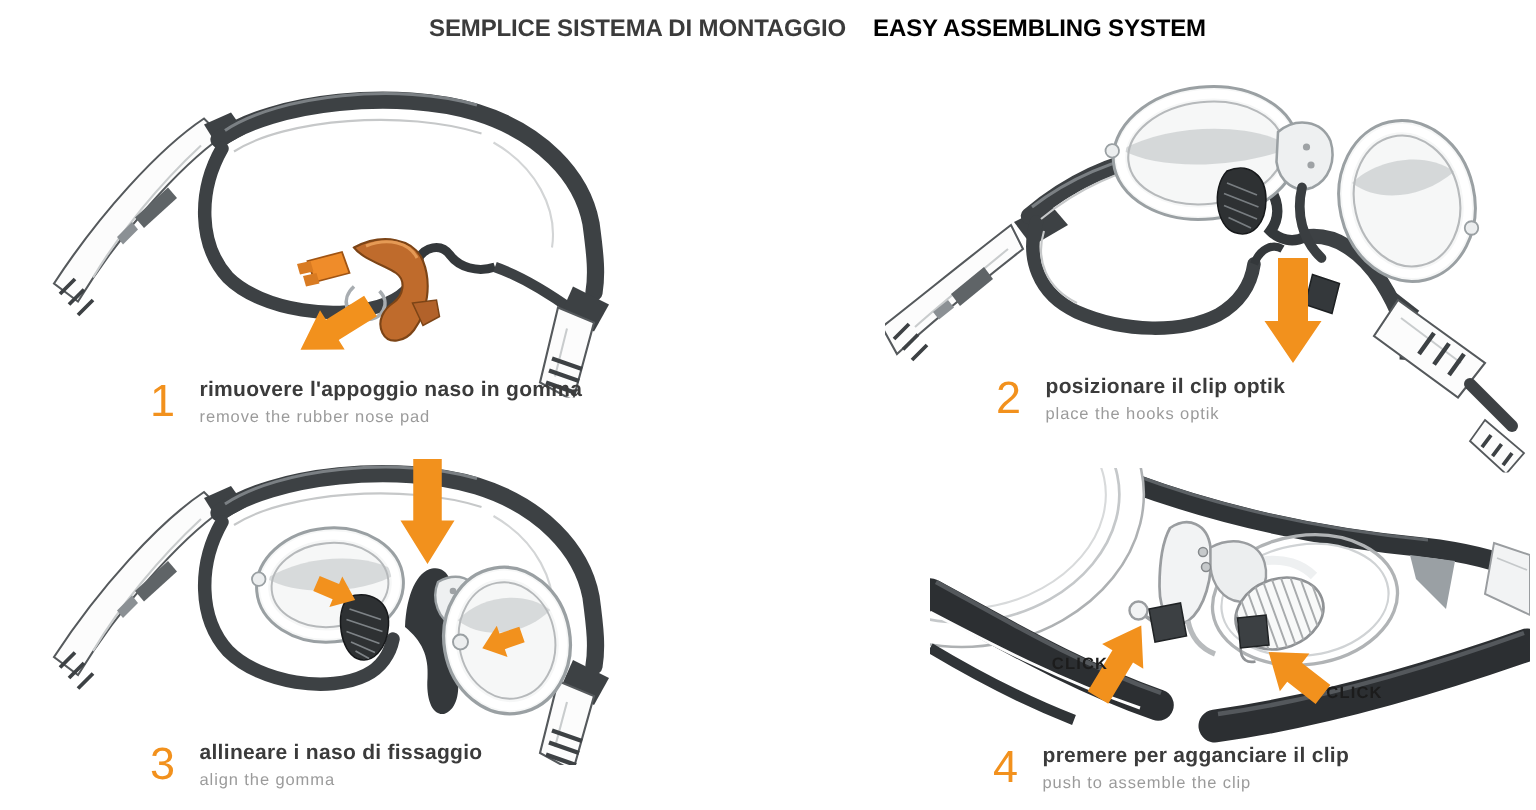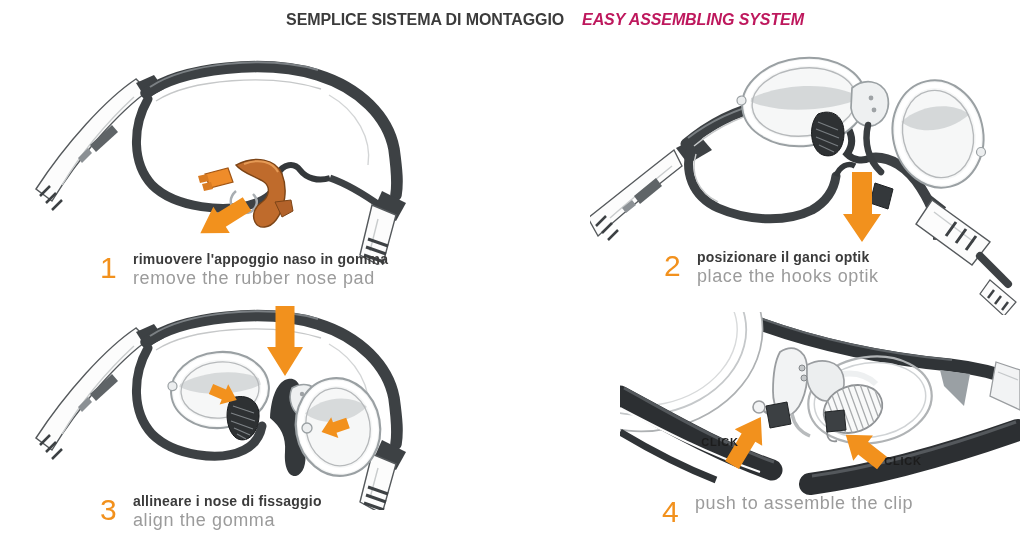--- a/index.html
+++ b/index.html
@@ -7,30 +7,30 @@
     position:relative;width:1024px;height:540px;background:#ffffff;
     font-family:"Liberation Sans",sans-serif;overflow:hidden;padding-left:24px;
   }
   .title-row{
     position:absolute;top:11px;left:0;width:1024px;
     display:flex;justify-content:center;gap:18px;
     transform:translateX(33px);
     font-size:16px;font-weight:bold;letter-spacing:-0.1px;white-space:nowrap;
   }
   .title-it{color:#3b3b3b;}
-  .title-en{color:#be185d;font-style:italic;}
+  .title-en{color:#000000;}
   .illus{position:absolute;}
   .caption{position:absolute;display:flex;align-items:flex-start;}
   .step-num{
     width:33px;flex:0 0 33px;color:#f2911d;font-size:30px;line-height:30px;
     font-weight:400;margin-top:3px;
   }
   .cap-col{display:flex;flex-direction:column;}
   .cap-it{font-size:14px;font-weight:bold;color:#3b3b3b;line-height:19px;letter-spacing:0.2px;white-space:nowrap;}
-  .cap-en{font-size:18px;color:#9b9b9b;line-height:19px;letter-spacing:0.6px;white-space:nowrap;}
+  .cap-en{font-size:11px;color:#9b9b9b;line-height:19px;letter-spacing:0.6px;white-space:nowrap;}
   svg{display:block;}
   .click-label{font-family:"Liberation Sans",sans-serif;font-size:11px;font-weight:bold;letter-spacing:0.8px;fill:#1c1c1c;}
 </style>
 </head>
 <body>
 
 <div class="page">
 
   <div class="title-row">
     <span class="title-it">SEMPLICE SISTEMA DI MONTAGGIO</span>
@@ -270,33 +270,34 @@
     <div class="step-num">1</div>
     <div class="cap-col">
       <div class="cap-it">rimuovere l'appoggio naso in gomma</div>
       <div class="cap-en">remove the rubber nose pad</div>
     </div>
   </div>
 
   <div class="caption" style="left:664px;top:248px">
     <div class="step-num">2</div>
     <div class="cap-col">
-      <div class="cap-it">posizionare il ganci optik</div>
+      <div class="cap-it">posizionare il clip optik</div>
       <div class="cap-en">place the hooks optik</div>
     </div>
   </div>
 
   <div class="caption" style="left:100px;top:492px">
     <div class="step-num">3</div>
     <div class="cap-col">
-      <div class="cap-it">allineare i nose di fissaggio</div>
+      <div class="cap-it">allineare i naso di fissaggio</div>
       <div class="cap-en">align the gomma</div>
     </div>
   </div>
 
   <div class="caption" style="left:662px;top:494px">
     <div class="step-num">4</div>
     <div class="cap-col">
+      <div class="cap-it">premere per agganciare il clip</div>
       <div class="cap-en">push to assemble the clip</div>
     </div>
   </div>
 
 </div>
 
 </body></html>

